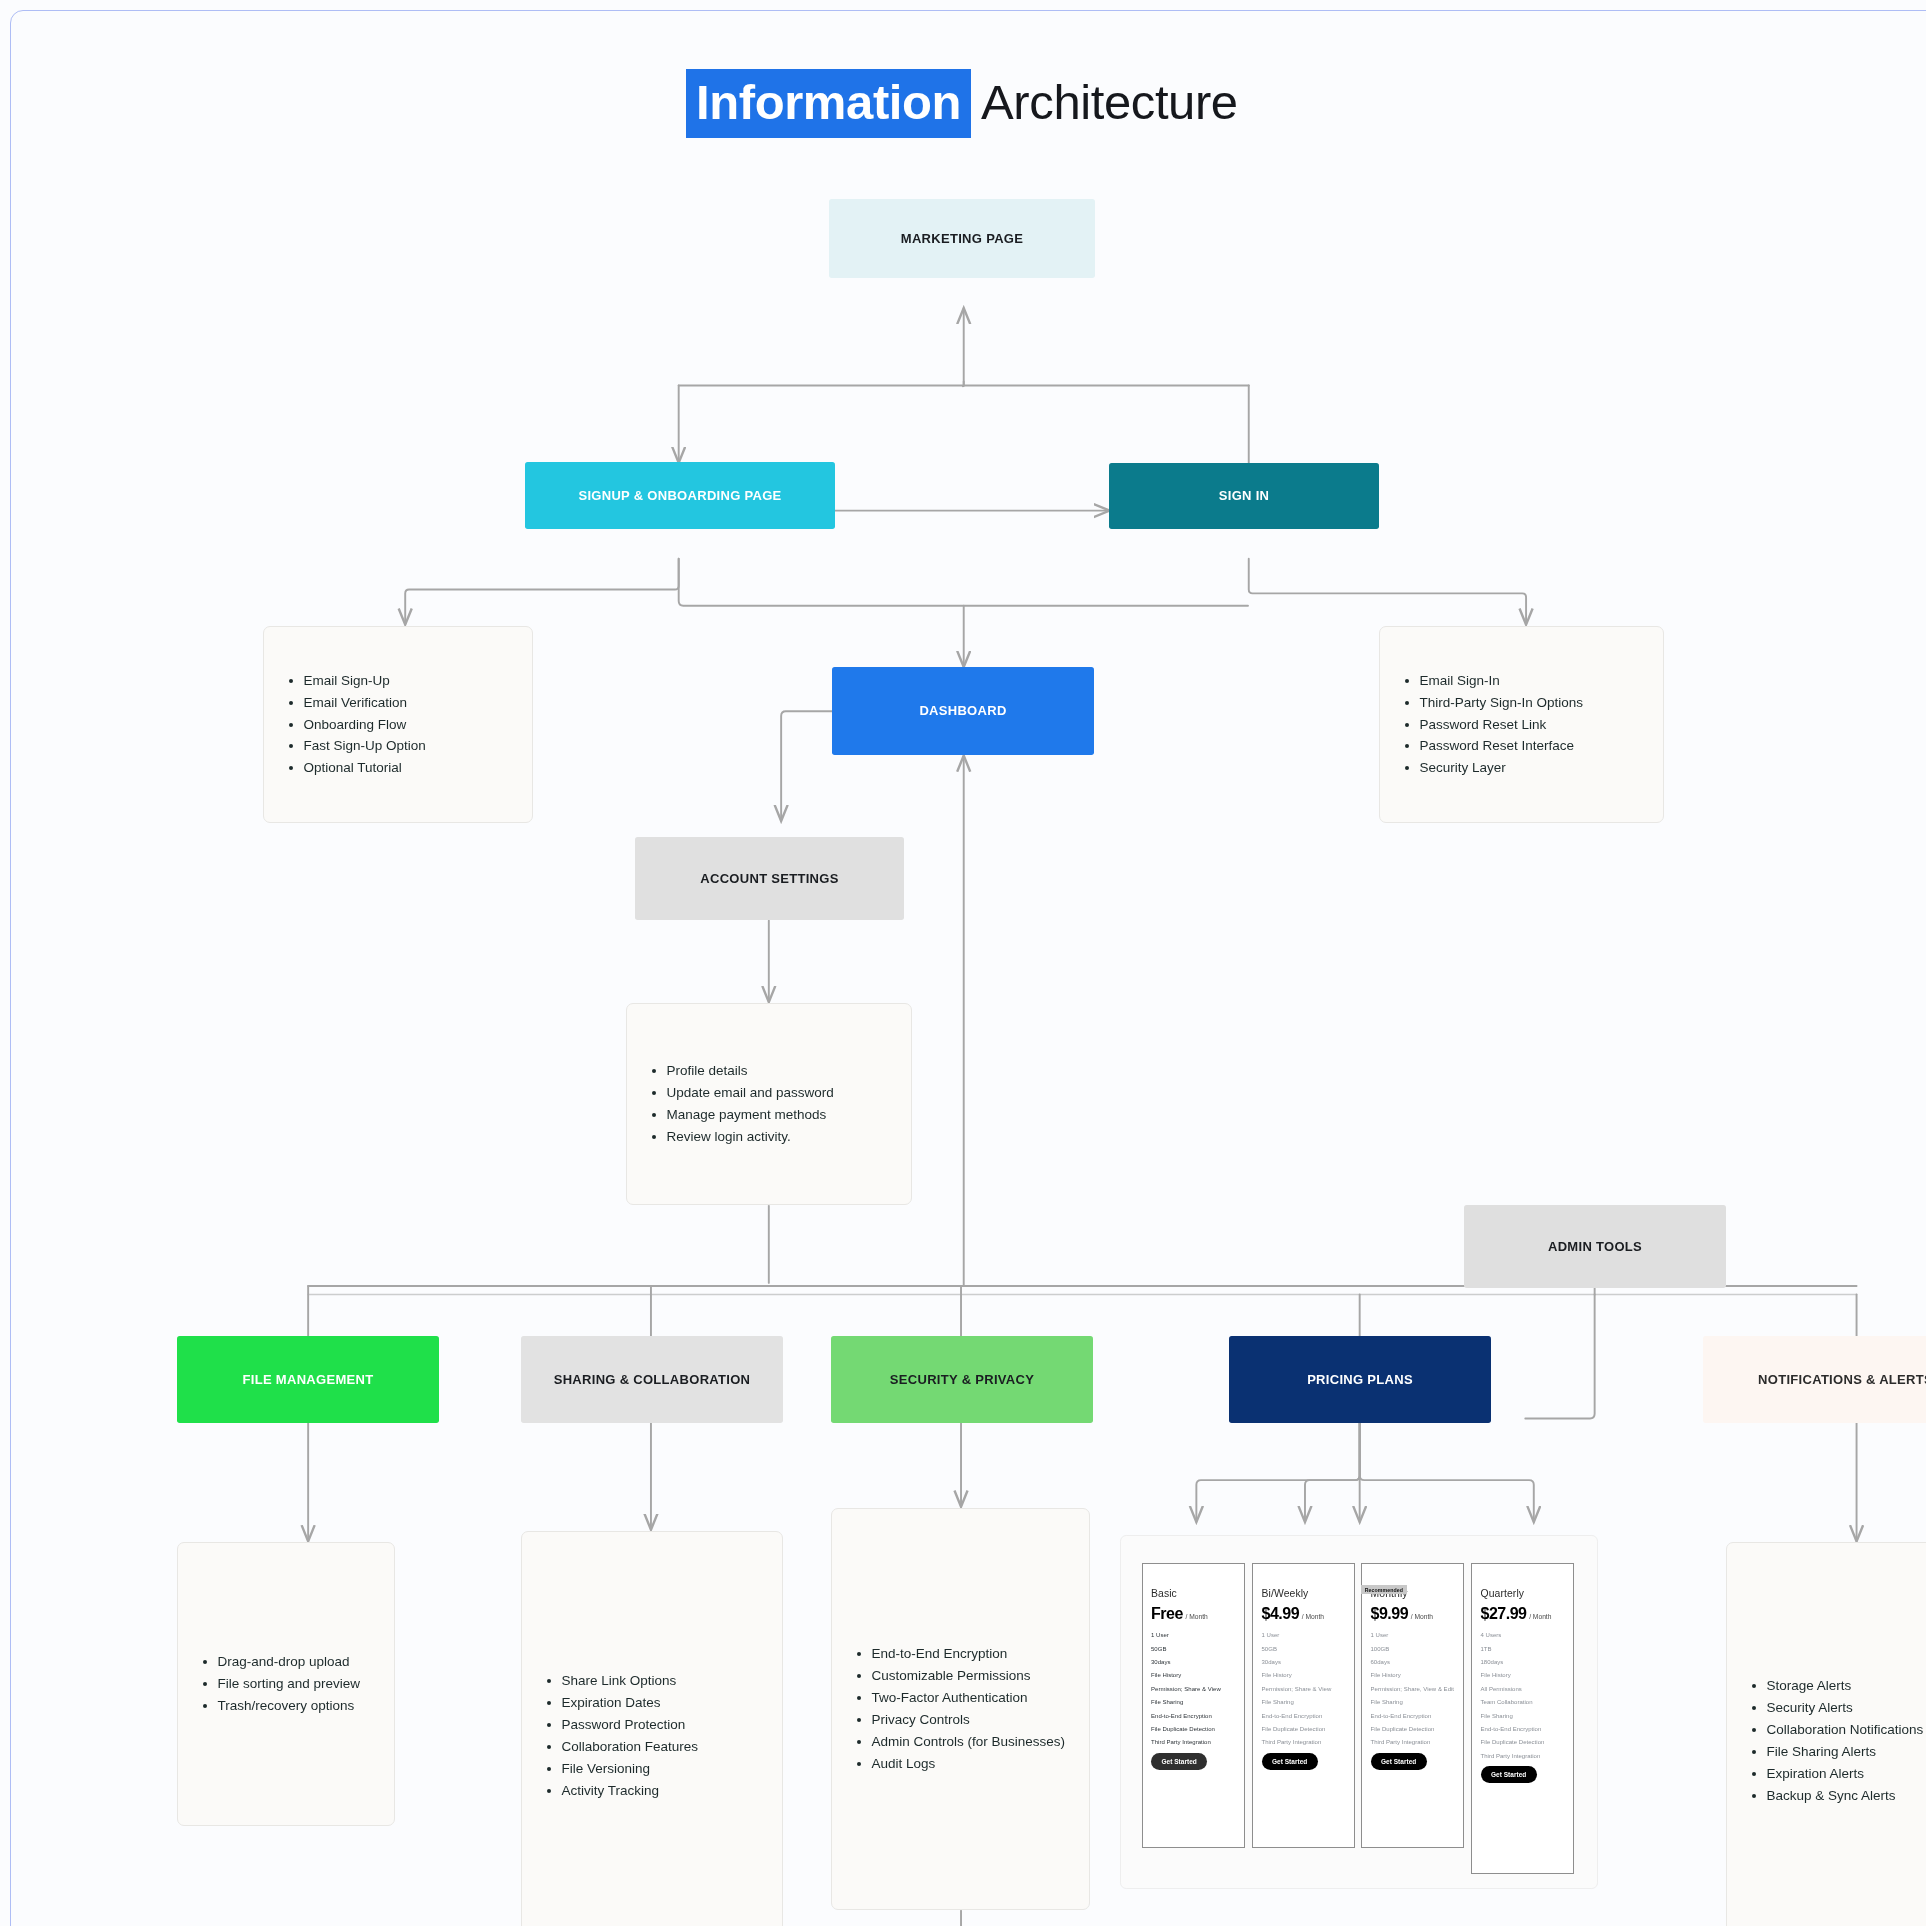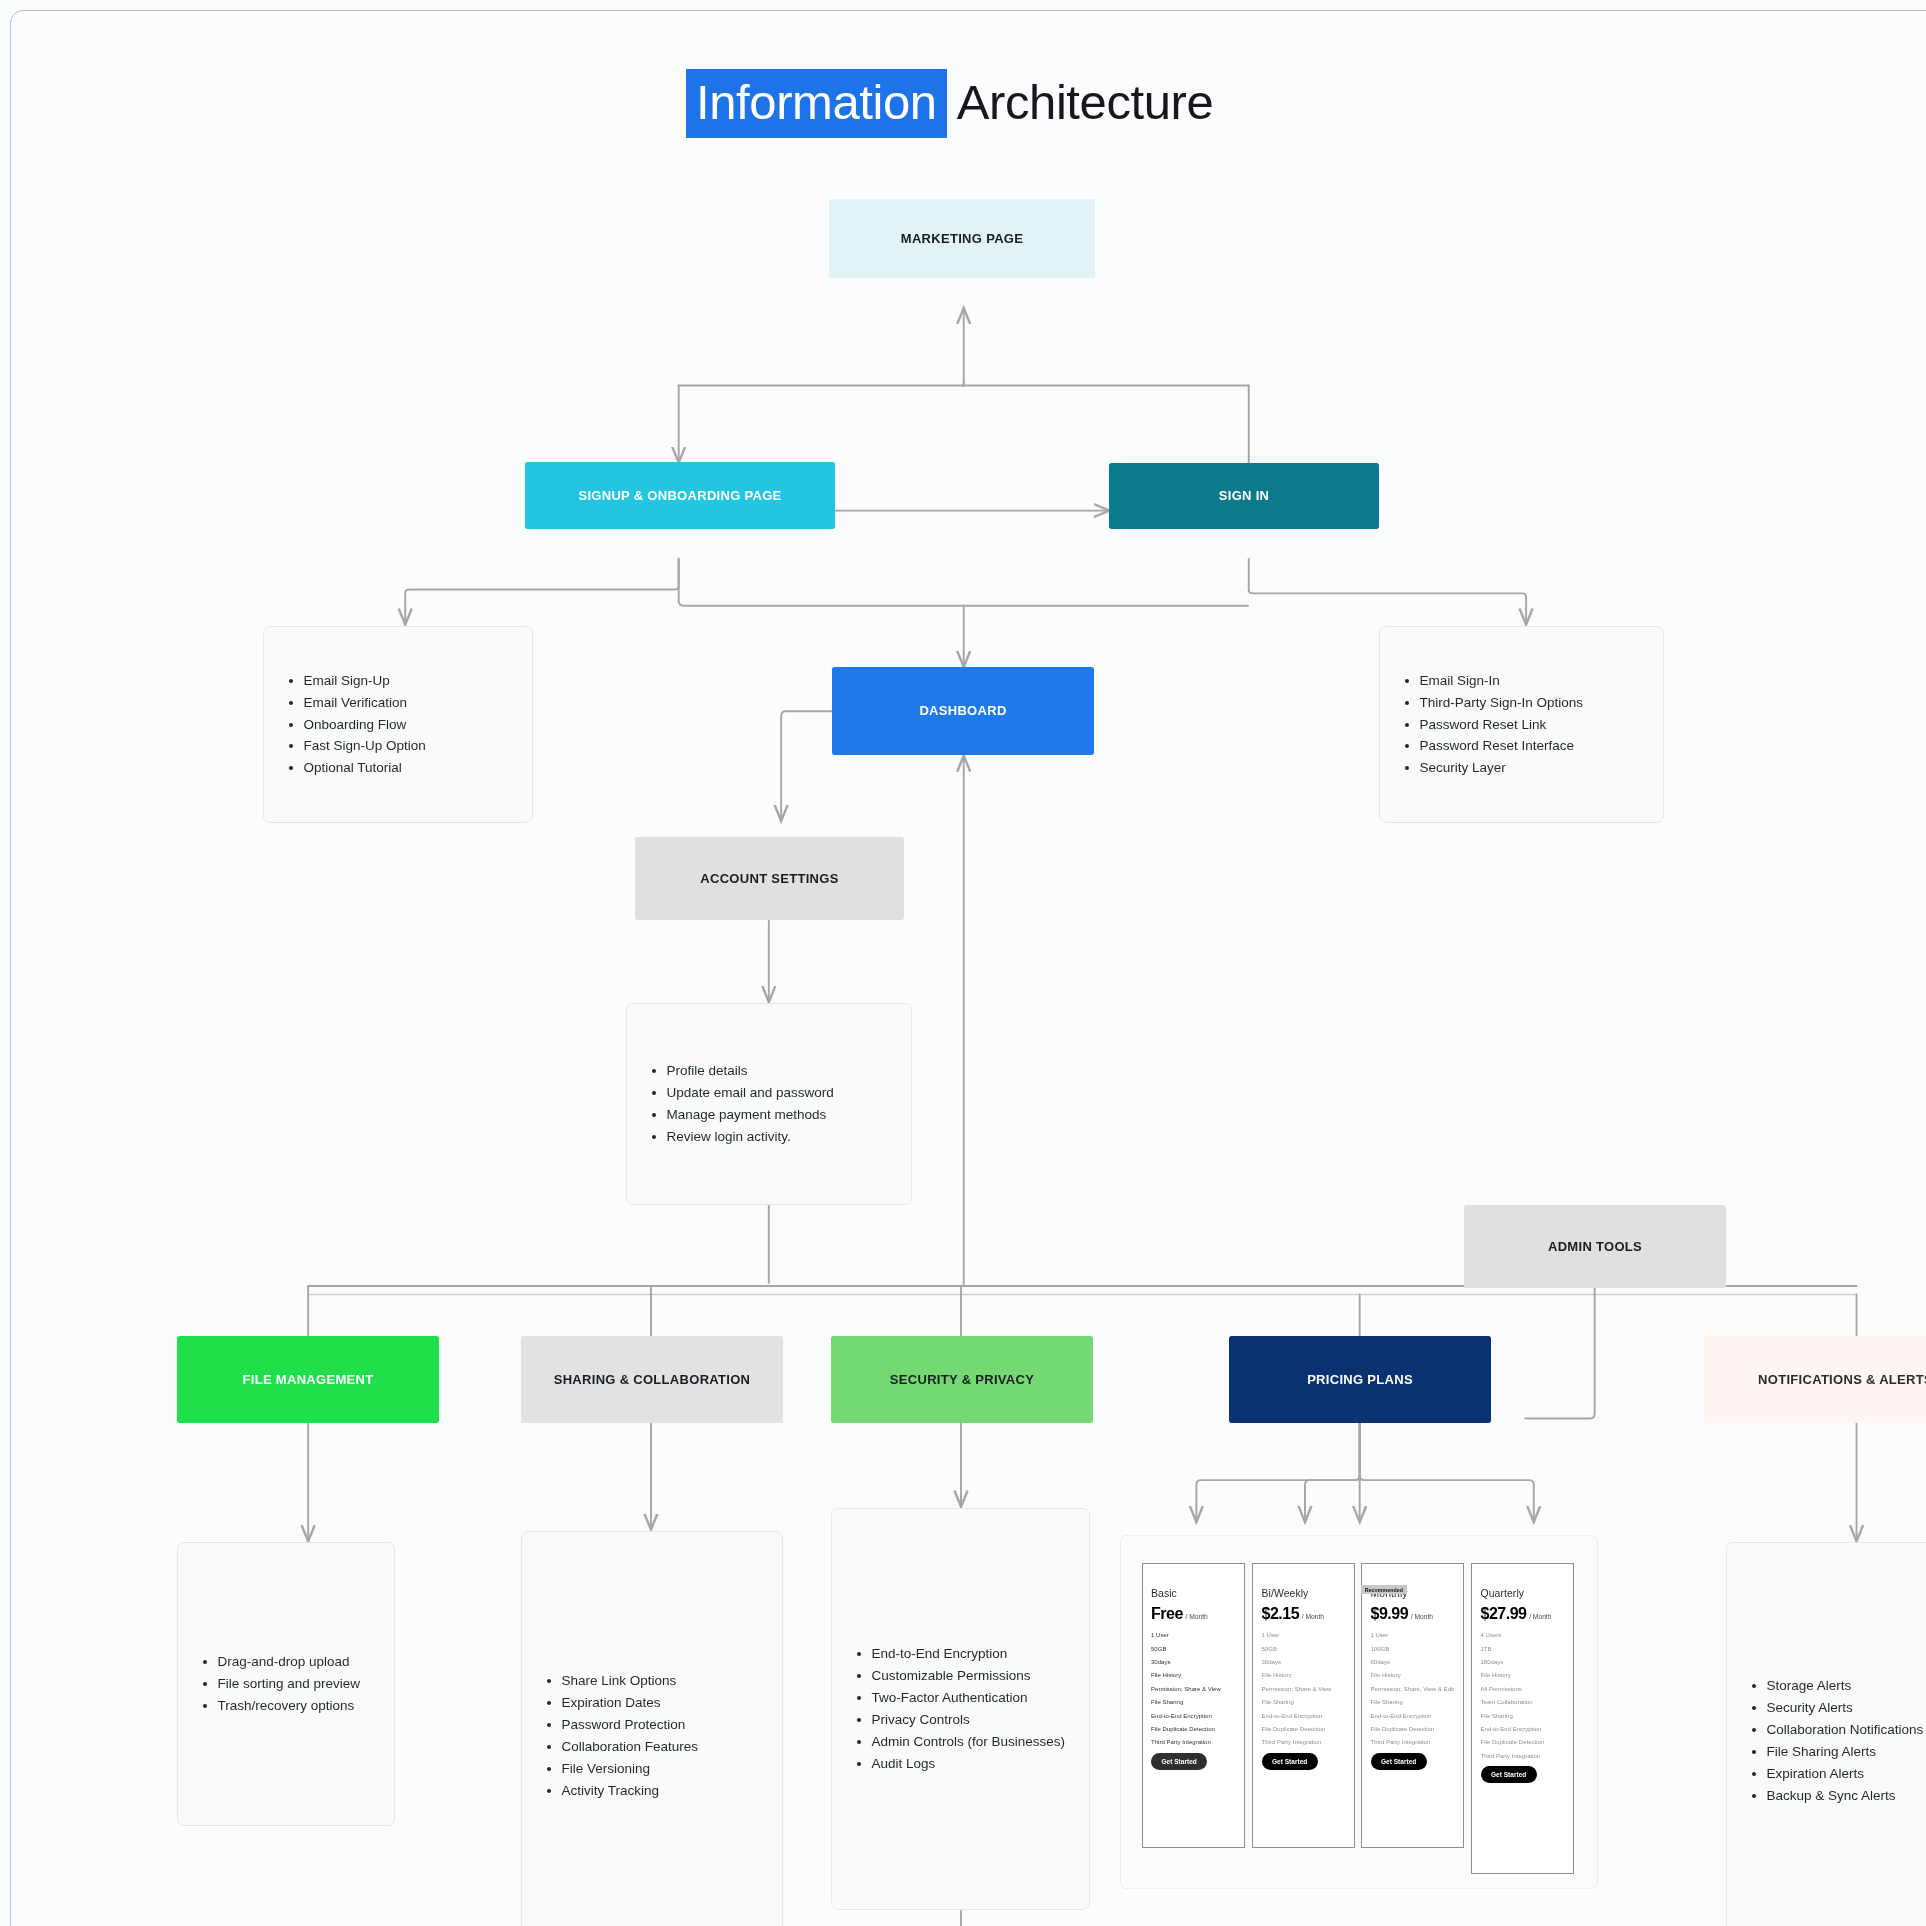--- a/index.html
+++ b/index.html
@@ -27,21 +27,21 @@
   
   .title-wrap {
     position: absolute;
     left: 686px; top: 69px;
     display: flex; align-items: center; gap: 10px;
   }
   .title-hl {
     background: #1f73e8;
     color: #ffffff;
     font-size: 49px;
-    font-weight: 400;
+    font-weight: 700;
     letter-spacing: -0.4px;
     padding: 8.5px 10px 11.6px 10px;
     line-height: 1;
     text-align: right;
   }
   .title-plain {
     color: #16181d;
     font-size: 49px;
     font-weight: 400;
     letter-spacing: -0.4px;
@@ -365,21 +365,21 @@
         <div class="pfeat dark">Permission; Share &amp; View</div>
         <div class="pfeat dark">File Sharing</div>
         <div class="pfeat dark">End-to-End Encryption</div>
         <div class="pfeat dark">File Duplicate Detection</div>
         <div class="pfeat dark">Third Party Integration</div>
         <div class="pbtn grey">Get Started</div>
       </div>
       <div class="pcard" style="left: 1252px; top: 1563px; width: 103px; height: 285px;">
         <div class="pname">Bi/Weekly</div>
         <div class="prow">
-          <span class="pprice">$2.15</span>
+          <span class="pprice">$4.99</span>
           <span class="pper">/ Month</span>
         </div>
         <div class="pfeat">1 User</div>
         <div class="pfeat">50GB</div>
         <div class="pfeat">30days</div>
         <div class="pfeat">File History</div>
         <div class="pfeat">Permission; Share &amp; View</div>
         <div class="pfeat">File Sharing</div>
         <div class="pfeat">End-to-End Encryption</div>
         <div class="pfeat">File Duplicate Detection</div>

